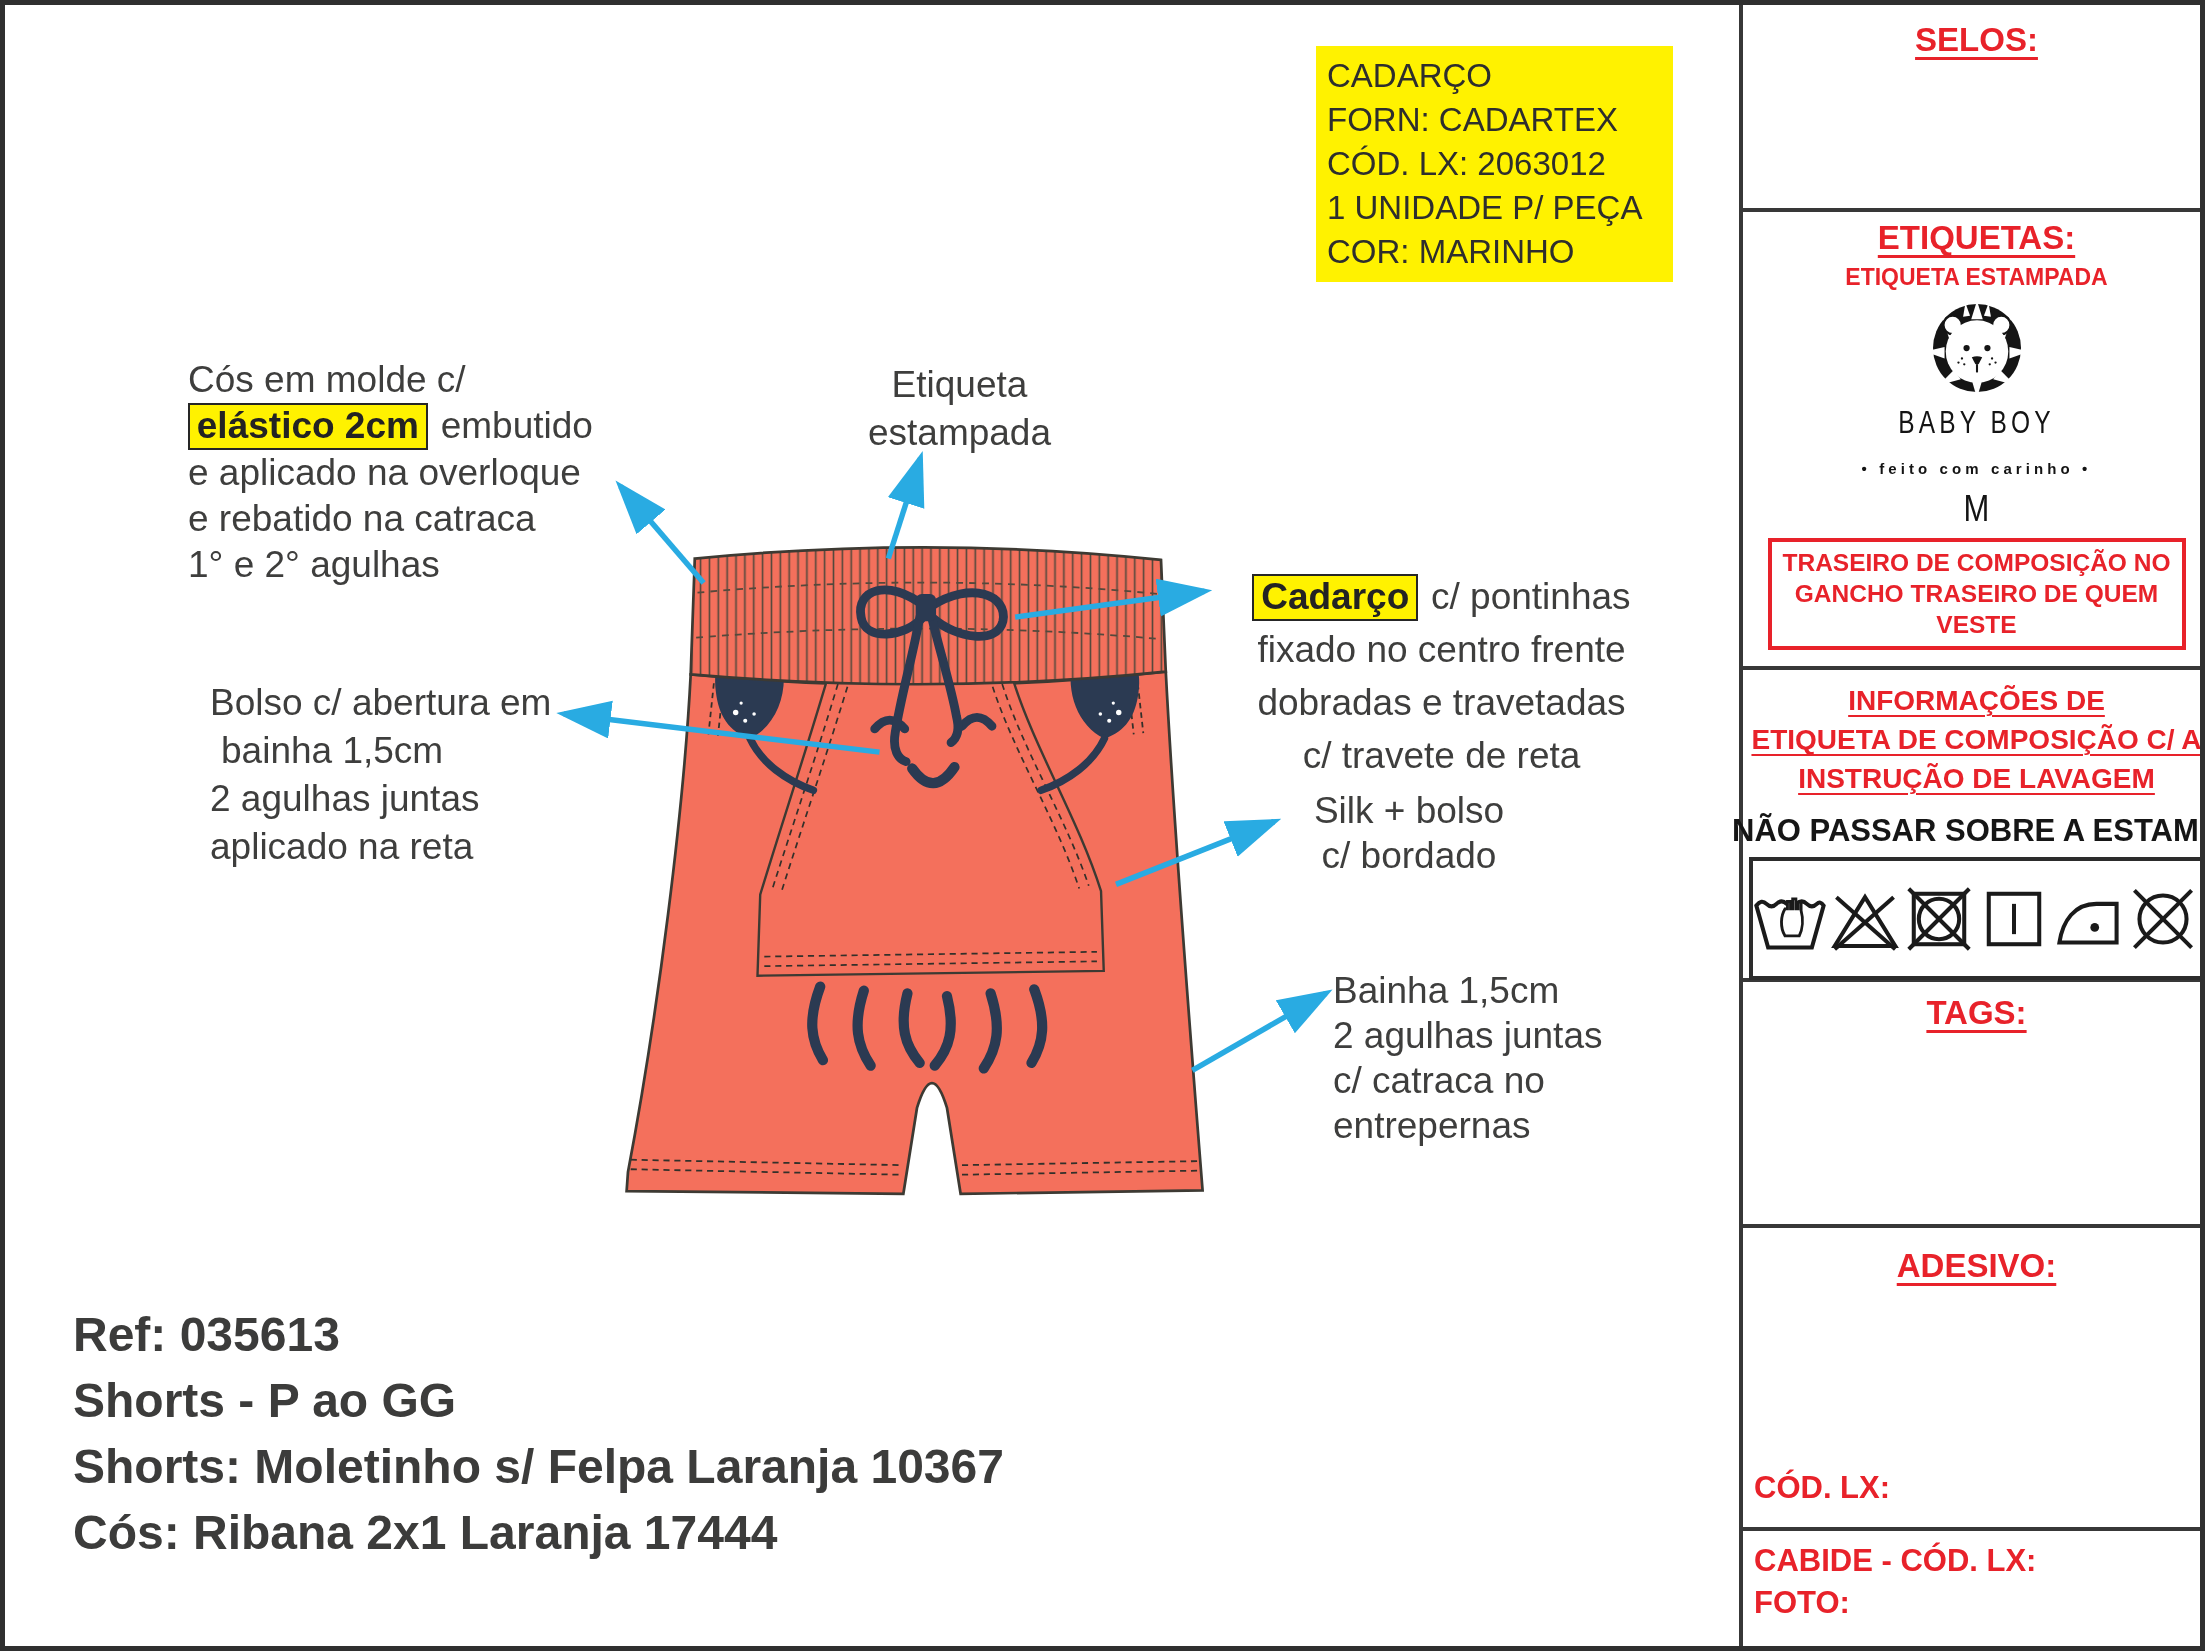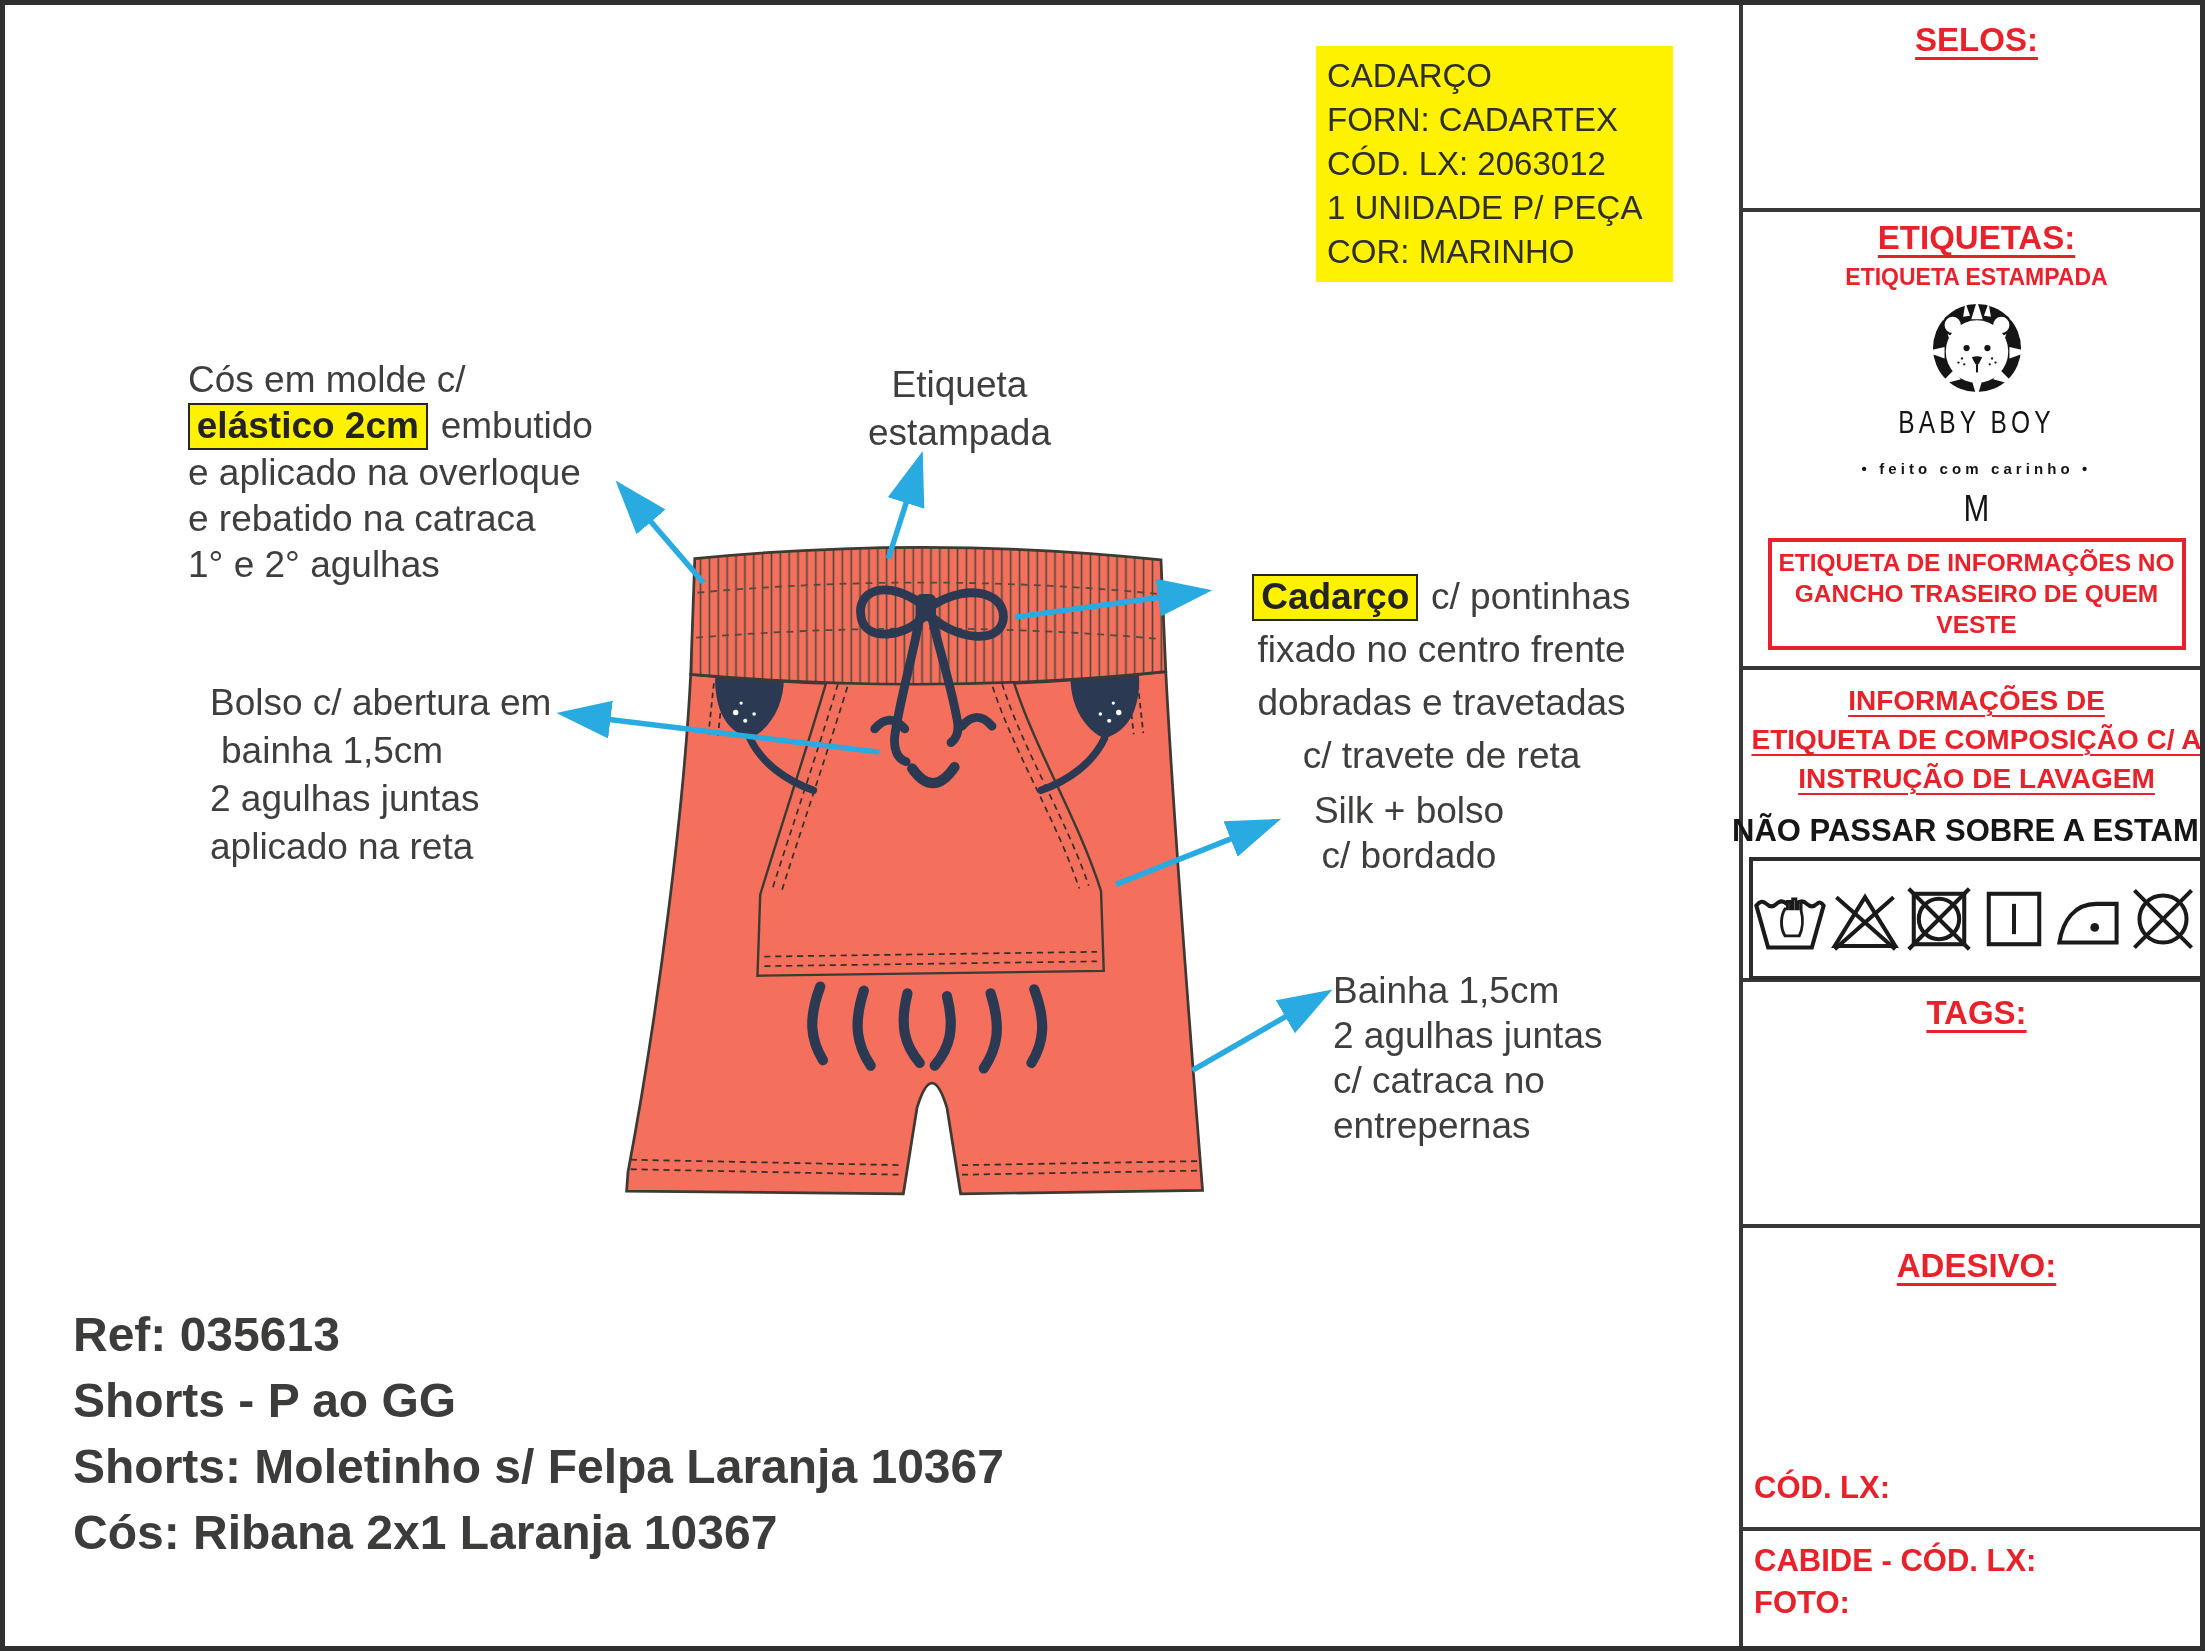--- a/index.html
+++ b/index.html
@@ -220,21 +220,21 @@
     <span class="ln">Bainha 1,5cm</span>
     <span class="ln">2 agulhas juntas</span>
     <span class="ln">c/ catraca no</span>
     <span class="ln">entrepernas</span>
   </div>
 
   <div id="ref-block" class="abs">
     <span style="display:block">Ref: 035613</span>
     <span style="display:block">Shorts - P ao GG</span>
     <span style="display:block">Shorts: Moletinho s/ Felpa Laranja 10367</span>
-    <span style="display:block">Cós: Ribana 2x1 Laranja 10367</span>
+    <span style="display:block">Cós: Ribana 2x1 Laranja 17444</span>
   </div>
 
   <div id="sidebar" class="abs">
 
     <div class="cell" style="height:191px;">
       <div class="red-h" style="margin-top:16.4px;">SELOS:</div>
     </div>
 
     <div class="cell" style="height:451px;">
       <div class="red-h" style="margin-top:6.8px;">ETIQUETAS:</div>
@@ -270,21 +270,21 @@
               <circle cx="66" cy="57.5" r="1"></circle>
               <circle cx="61" cy="59" r="1"></circle>
           </g>
         </svg>
         <div id="brand-name">BABY BOY</div>
         <div id="brand-tagline">• feito com carinho •</div>
         <div id="brand-size">M</div>
       </div>
 
       <div id="comp-box">
-        <span style="display:block">ETIQUETA DE INFORMAÇÕES NO</span>
+        <span style="display:block">TRASEIRO DE COMPOSIÇÃO NO</span>
         <span style="display:block">GANCHO TRASEIRO DE QUEM</span>
         <span style="display:block">VESTE</span>
       </div>
     </div>
 
     <div class="cell" style="height:301px;">
       <div style="margin-top:11px;">
         <span class="info-ln">INFORMAÇÕES DE</span>
         <span class="info-ln">ETIQUETA DE COMPOSIÇÃO C/ A</span>
         <span class="info-ln">INSTRUÇÃO DE LAVAGEM</span>

